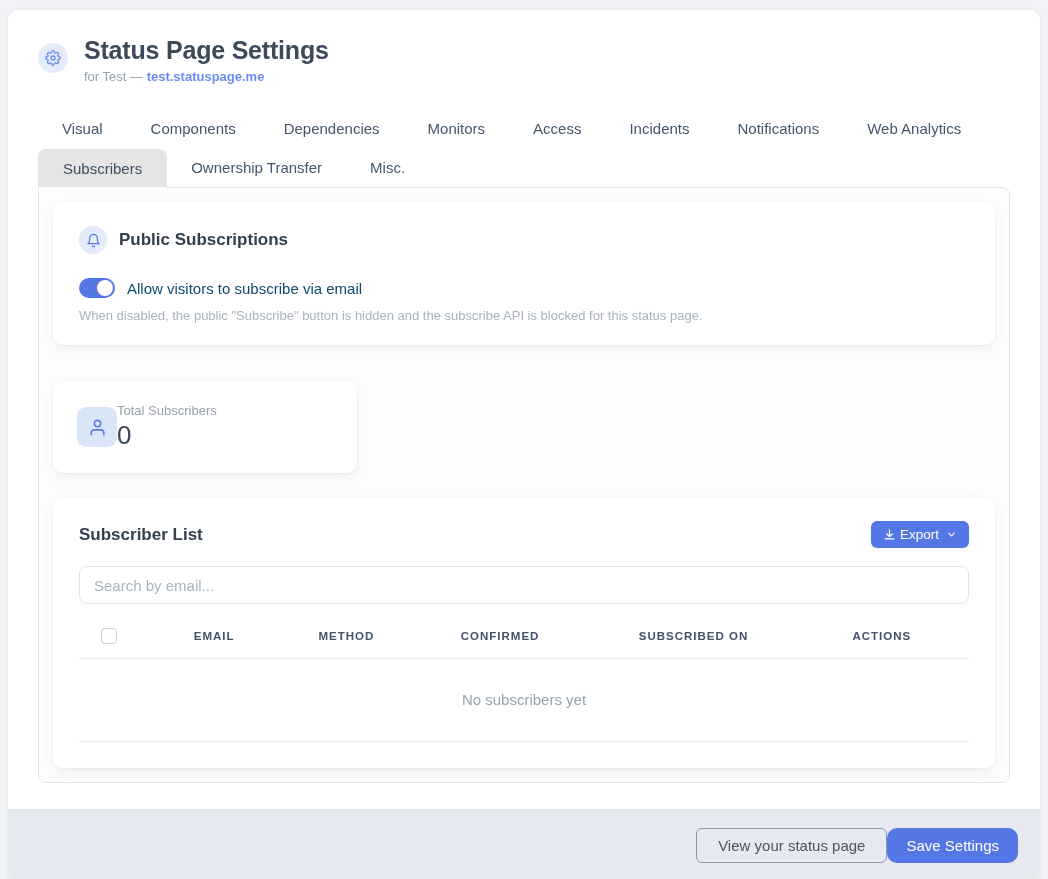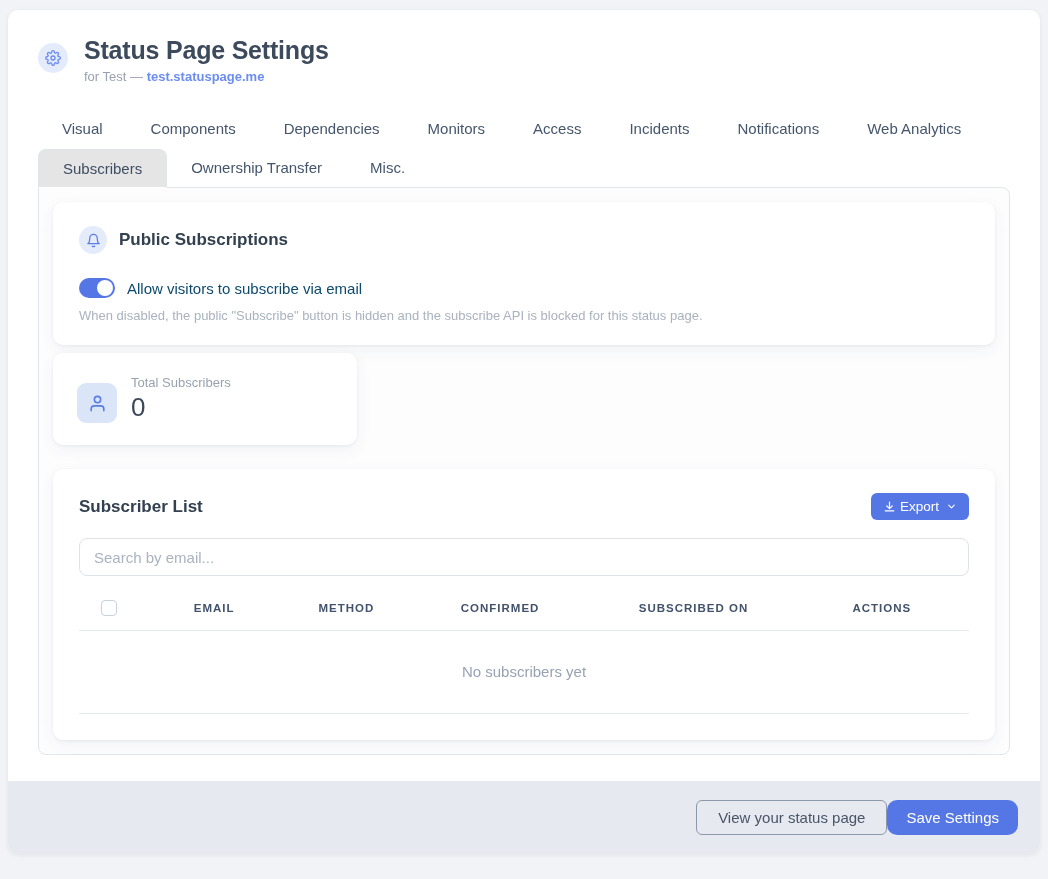--- a/index.html
+++ b/index.html
@@ -52,41 +52,41 @@
     border: 1px solid #e2e6ec;
     border-radius: 0 8px 8px 8px;
     background: #fdfdfe;
     padding: 14px;
   }
   .card {
     background: #fff; border-radius: 10px;
     box-shadow: 0 1px 3px rgba(50,65,85,.07), 0 5px 16px rgba(50,65,85,.06);
   }
   
-  .ps-card { padding: 24px 26px 22px; margin-bottom: 8px; }
+  .ps-card { padding: 24px 26px 22px; margin-bottom: 36px; }
   .ps-head { display: flex; align-items: center; gap: 12px; }
   .ps-bell {
     width: 28px; height: 28px; border-radius: 50%;
     background: #e4ebfb; color: #5b7ce6;
     display: flex; align-items: center; justify-content: center; flex: none;
   }
   .ps-title { font-size: 17px; font-weight: 600; color: #32404f; }
   .toggle-row { display: flex; align-items: center; gap: 12px; margin-top: 24px; }
   .toggle {
     width: 36px; height: 20px; border-radius: 10px;
     background: #5577e6; position: relative; cursor: pointer; flex: none;
   }
   .toggle .knob {
     position: absolute; top: 2px; right: 2px;
     width: 16px; height: 16px; border-radius: 50%; background: #fff;
   }
   .toggle-label { font-size: 15px; color: #0c4a6e; }
   .ps-helper { margin-top: 10px; font-size: 13px; color: #a9b2be; }
   
-  .stat-card { width: 304px; padding: 22px 24px; margin-bottom: 24px; display: flex; align-items: flex-end; gap: 14px; }
+  .stat-card { width: 304px; padding: 22px 24px; margin-bottom: 24px; display: flex; align-items: center; }
   .stat-icon {
     width: 40px; height: 40px; border-radius: 9px;
     background: #dbe5f8; color: #5b7ce6;
     display: flex; align-items: center; justify-content: center; flex: none;
   }
   .stat-label { font-size: 13px; color: #99a2b1; }
   .stat-value { font-size: 26px; color: #3c4858; font-weight: 500; margin-top: 2px; }
   
   .list-card { padding: 24px 26px 4px; }
   .list-head { display: flex; align-items: center; justify-content: space-between; }

